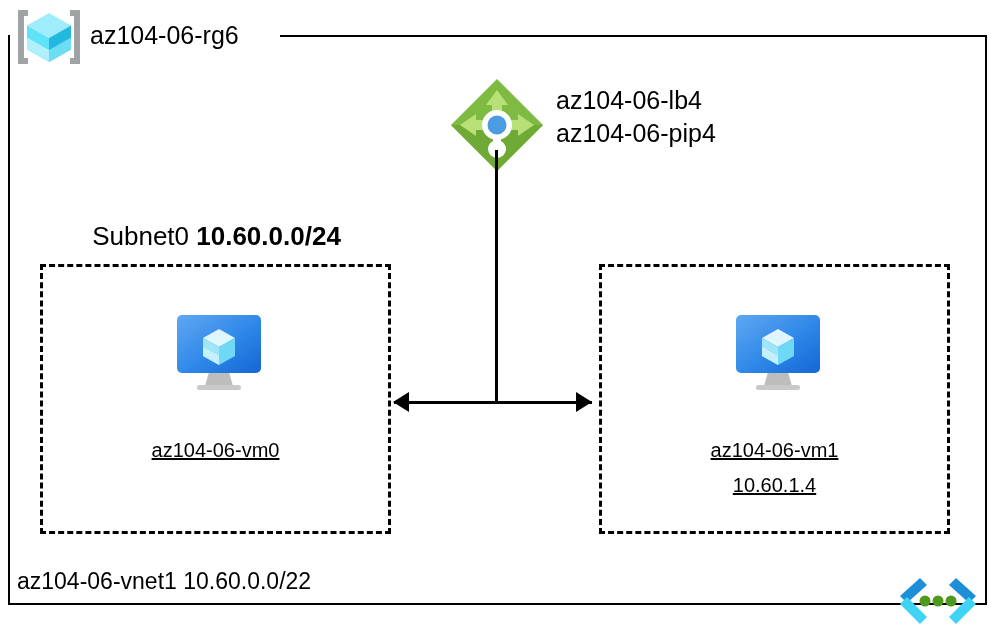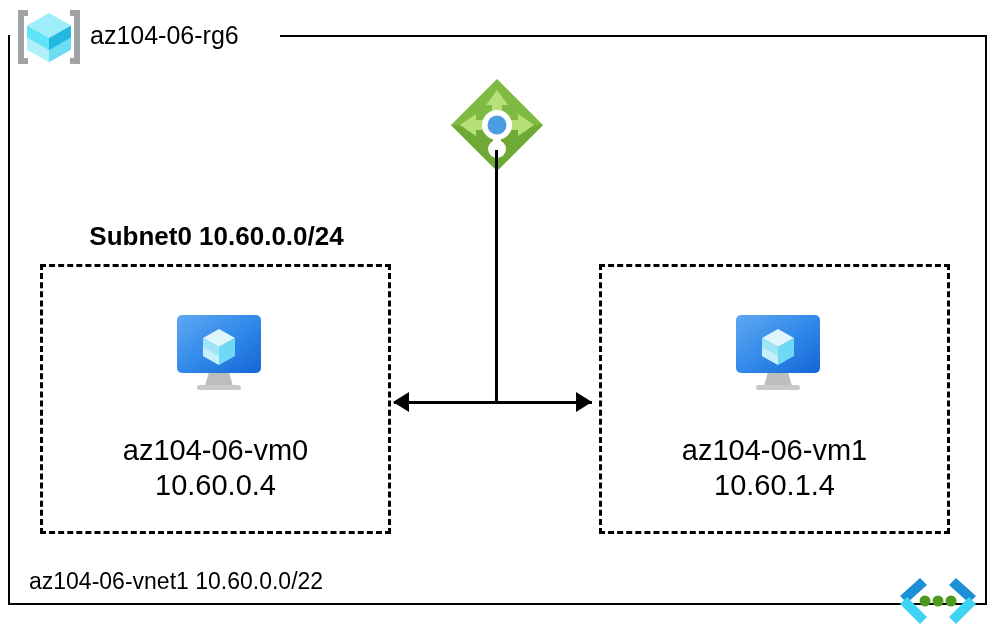--- a/index.html
+++ b/index.html
@@ -124,21 +124,21 @@
 
   
   .subnet-label {
     position: absolute;
     top: 220px;
     font-size: 26px;
     line-height: 32px;
     white-space: nowrap;
     text-align: center;
   }
-  .subnet-label .name { font-weight: bold; }
+  .subnet-label .name { font-weight: normal; }
   .subnet-label .cidr { font-weight: bold; }
   .subnet-label.left  { left: 40px;  width: 353px; }
   .subnet-label.right { left: 599px; width: 353px; }
 
   .subnet-box {
     position: absolute;
     top: 264px;
     width: 351px;
     height: 270px;
     border: 3px dashed #000000;
@@ -155,30 +155,31 @@
     height: 82px;
   }
   .vm-icon.left  { left: 173px; }
   .vm-icon.right { left: 732px; }
 
   .vm-labels {
     position: absolute;
     top: 433px;
     width: 351px;
     text-align: center;
-    font-size: 29px;
+    font-size: 20px;
     line-height: 35px;
+    text-decoration: underline;
   }
   .vm-labels.left  { left: 40px; }
   .vm-labels.right { left: 599px; text-align: center; }
 
   
   .vnet-label {
     position: absolute;
-    left: 29px;
+    left: 17px;
     top: 566px;
     font-size: 23px;
     line-height: 30px;
     white-space: nowrap;
   }
   .vnet-icon {
     position: absolute;
     left: 893px;
     top: 576px;
     width: 90px;
@@ -229,20 +230,24 @@
       <path d="M85 48 L69 37 L69 43 L50 43 L50 53 L69 53 L69 59 Z" fill="#B8E078"></path>
 
       <rect x="44" y="52" width="8" height="18" fill="#FFFFFF"></rect>
       <circle cx="48" cy="72" r="9" fill="#FFFFFF"></circle>
 
       <circle cx="48" cy="48" r="15" fill="#FFFFFF"></circle>
       <circle cx="48" cy="48" r="9.5" fill="#4B9CE2"></circle>
     </svg>
   </div>
 
+  <div class="lb-labels">
+    <div>az104-06-lb4</div>
+    <div>az104-06-pip4</div>
+  </div>
 
   <div class="lb-stem"></div>
 
   <div class="arrow-line"></div>
   <div class="arrow-head left"></div>
   <div class="arrow-head right"></div>
 
   <div class="subnet-label left">
     <span class="name">Subnet0</span><span>&nbsp;</span><span class="cidr">10.60.0.0/24</span>
   </div>
@@ -263,21 +268,20 @@
       <rect x="4" y="3" width="84" height="58" rx="5" fill="url(#mongrad0)"></rect>
 
       <path d="M46 17 L62 26 L46 35 L30 26 Z" fill="#DFF6FD"></path>
       <path d="M30 26 L46 35 L46 53 L30 44 Z" fill="#9FE5F8"></path>
       <path d="M62 26 L62 44 L46 53 L46 35 Z" fill="#6FD8F5"></path>
       <path d="M30 35 L46 44 L46 53 L30 44 Z" fill="#CFF1FC" opacity="0.8"></path>
     </svg>
   </div>
   <div class="vm-labels left">
     <div>az104-06-vm0</div>
-    <div>10.60.0.4</div>
   </div>
 
   <div class="subnet-box right"></div>
   <div class="vm-icon right">
     <svg viewBox="0 0 92 82" width="92" height="82" xmlns="http://www.w3.org/2000/svg">
       <defs>
         <linearGradient id="mongrad1" x1="0" y1="0" x2="1" y2="1">
           <stop offset="0%" stop-color="#5FA8F2"></stop>
           <stop offset="55%" stop-color="#2E87E8"></stop>
           <stop offset="100%" stop-color="#1566D4"></stop>

